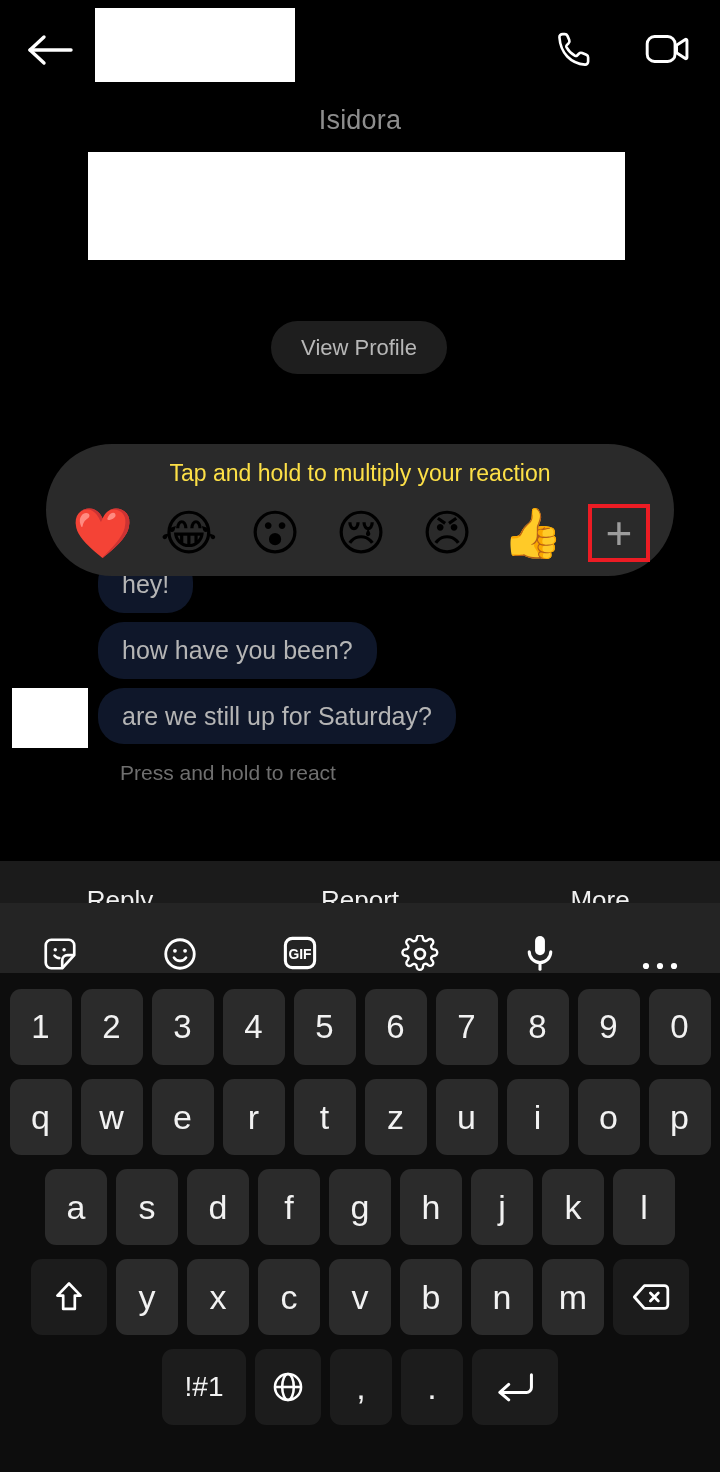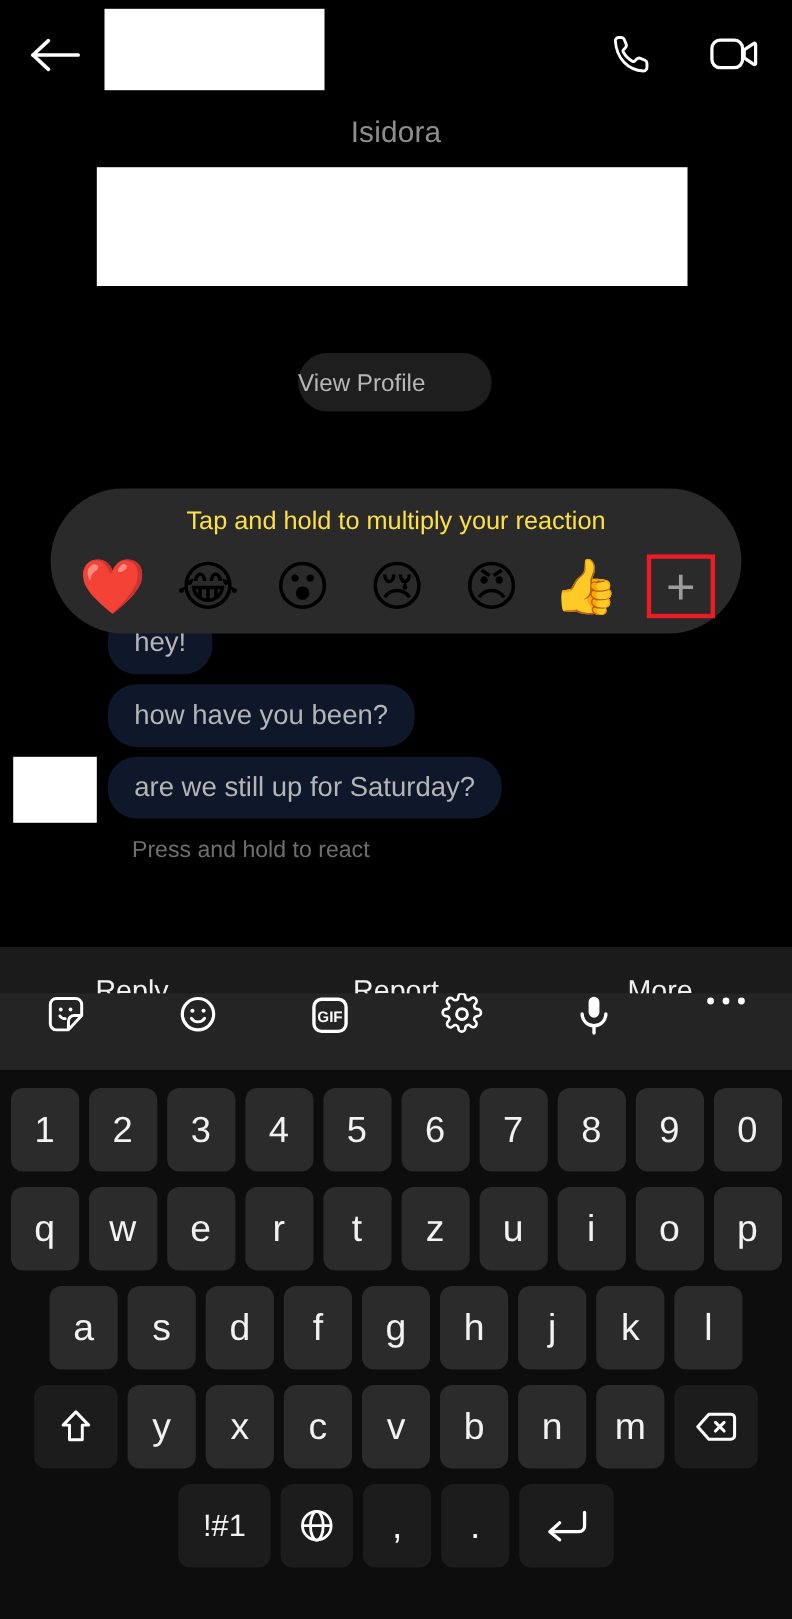--- a/index.html
+++ b/index.html
@@ -27,21 +27,21 @@
   .profile-name {
     position: absolute; top: 105px; left: 0; width: 720px;
     text-align: center; color: #8e8e8e; font-size: 27px; letter-spacing: .2px;
   }
   .profile-redact {
     position: absolute; left: 88px; top: 152px; width: 537px; height: 108px; background: #fff;
   }
   .view-profile-btn {
     position: absolute; left: 271px; top: 321px; width: 176px; height: 53px;
     background: #1e1e1e; border-radius: 27px;
-    display: flex; align-items: center; 
+    display: flex; align-items: center; justify-content: center;
     color: #b7b7b7; font-size: 22px;
   }
 
   
   .msgs { position: absolute; left: 0; top: 556px; width: 720px; }
   .bubble-row { display: flex; align-items: flex-end; margin-bottom: 9px; padding-left: 98px; }
   .bubble {
     background: #0f172a; border-radius: 26px; padding: 14px 24px;
     color: #b5b5b5; font-size: 25px; line-height: 1.15; white-space: nowrap;
   }
@@ -78,21 +78,21 @@
     position: absolute; left: 0; top: 825px; width: 720px; height: 78px;
     background: #1b1b1b; display: flex; align-items: center; margin-top: 36px;
   }
   .action-item { flex: 1; text-align: center; color: #f0f0f0; font-size: 26px; }
 
   
   .kb-toolbar {
     position: absolute; left: 0; top: 903px; width: 720px; height: 70px;
     background: #242424; display: flex; align-items: center;
   }
-  .kb-tool { flex: 1; display: flex; align-items: flex-start; justify-content: center; height: 100%; }
+  .kb-tool { flex: 1; display: flex; align-items: flex-end; justify-content: center; height: 100%; }
 
   
   .keyboard { position: absolute; left: 0; top: 973px; width: 720px; height: 499px; background: #0d0d0d; }
   .kb-row { display: flex; justify-content: center; align-items: center; gap: 9px; padding: 0 6px; }
   .row-num { height: 76px; margin-top: 16px; }
   .row-q   { height: 76px; margin-top: 14px; }
   .row-a   { height: 76px; margin-top: 14px; }
   .row-z   { height: 76px; margin-top: 14px; }
   .row-sp  { height: 76px; margin-top: 14px; }
   .key {

